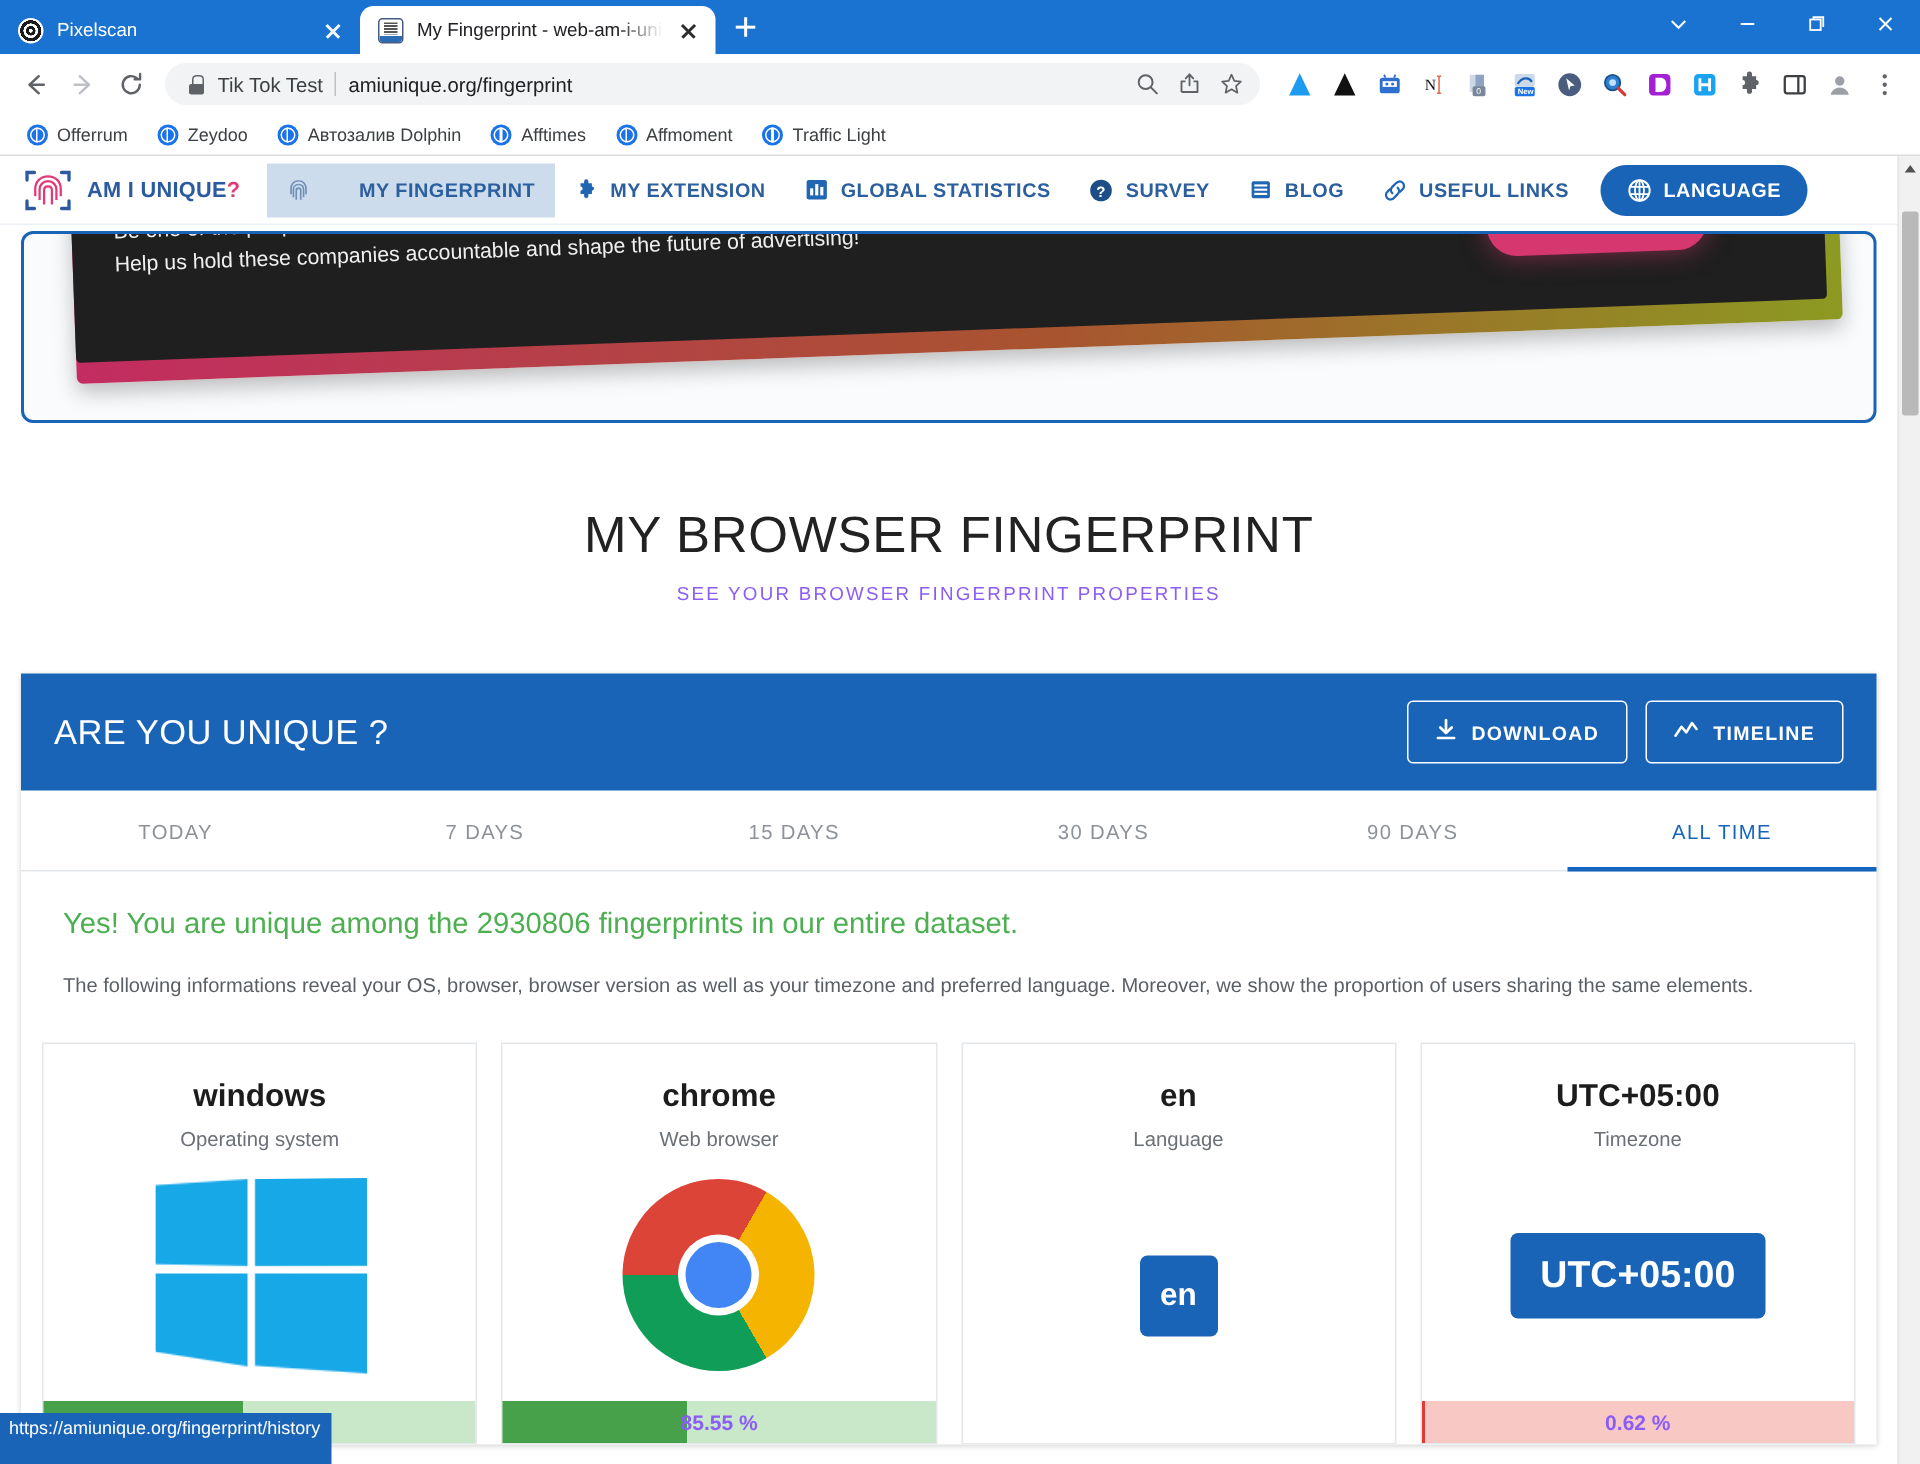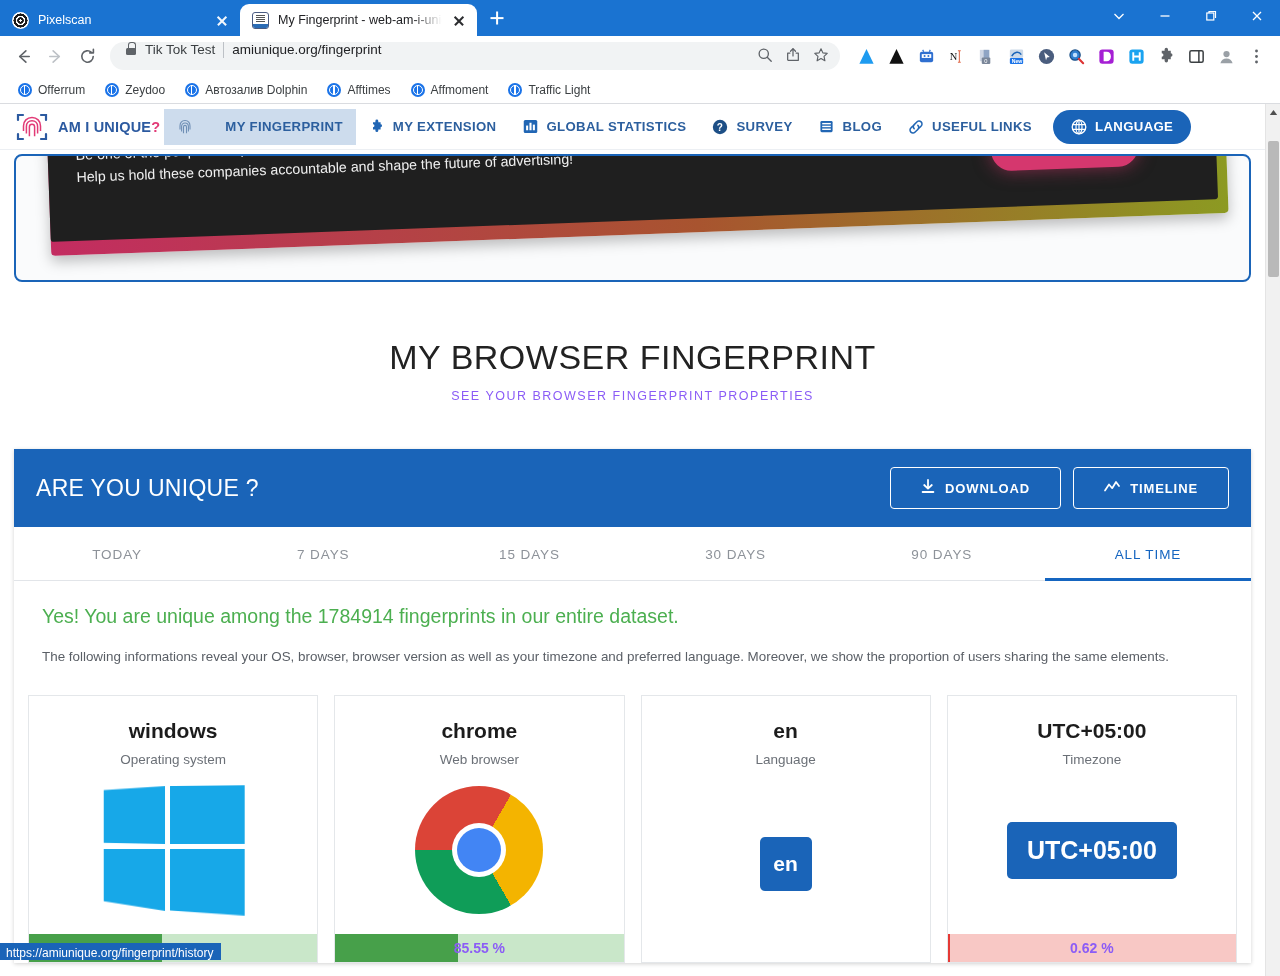--- a/index.html
+++ b/index.html
@@ -69,21 +69,21 @@
     height: 40px; background: #ffffff; display: flex; align-items: center;
     padding: 0 10px 0 8px; gap: 2px; flex: 0 0 40px;
   }
   .navbtn {
     width: 30px; height: 30px; border-radius: 50%; display: flex;
     align-items: center; justify-content: center; color: #5f6368;
   }
   .navbtn.disabled { color: #bdc1c6; }
   .omnibox {
     flex: 1; height: 28px; background: #f1f3f4; border-radius: 14px;
-    display: flex; align-items: flex-start; padding: 0 6px 0 14px; margin: 0 6px; gap: 8px;
+    display: flex; align-items: center; padding: 0 6px 0 14px; margin: 0 6px; gap: 8px;
     position: relative;
   }
   .lock { width: 13px; height: 13px; flex: 0 0 13px; position: relative; }
   .lock::before {
     content: ""; position: absolute; left: 1.5px; bottom: 0; width: 10px; height: 7px;
     background: #5f6368; border-radius: 1.5px;
   }
   .lock::after {
     content: ""; position: absolute; left: 3.5px; top: 0px; width: 6px; height: 7px;
     border: 1.6px solid #5f6368; border-bottom: none; border-radius: 3px 3px 0 0;
@@ -118,21 +118,21 @@
   .viewport {
     flex: 1; position: relative; overflow: hidden; background: #ffffff;
   }
   .page { position: absolute; inset: 0 15px 0 0; }
 
   
   .siteheader {
     height: 46px; background: #ffffff; display: flex; align-items: center;
     padding: 0 14px; gap: 0; border-bottom: 1px solid #eceff3;
   }
-  .brand { display: flex; align-items: center; gap: 8px; margin-right: 4px; }
+  .brand { display: flex; align-items: center; gap: 8px; margin-right: 18px; }
   .brand-mark { width: 36px; height: 34px; position: relative; }
   .brand-text { font-size: 14.5px; font-weight: bold; letter-spacing: .2px; }
   .brand-text .b1 { color: #2c5aa0; }
   .brand-text .b2 { color: #e23a76; }
   .navitem {
     display: flex; align-items: center; gap: 8px; padding: 10px 13px;
     font-size: 13.2px; font-weight: bold; letter-spacing: .35px; color: #2c5f9e;
     white-space: nowrap;
   }
   .navitem.active { background: #cddced; gap: 32px; }
@@ -182,21 +182,21 @@
   .panel-head {
     background: #1a64b8; height: 78px; display: flex; align-items: center;
     justify-content: space-between; padding: 0 22px;
   }
   .panel-title { color: #ffffff; font-size: 23px; font-weight: normal; letter-spacing: .3px; }
   .panel-actions { display: flex; gap: 12px; }
   .pbtn {
     display: flex; align-items: center; gap: 10px;
     border: 1.5px solid #ffffff; border-radius: 4px; background: transparent;
     color: #ffffff; font-size: 13px; font-weight: bold; letter-spacing: .9px;
-    padding: 11px 30px; font-family: inherit;
+    padding: 11px 18px; font-family: inherit;
   }
 
   
   .tabrow { display: flex; border-bottom: 1px solid #e2e5e9; }
   .trtab {
     flex: 1; text-align: center; padding: 20px 0 18px;
     font-size: 13.5px; letter-spacing: .9px; color: #8d9299; position: relative;
   }
   .trtab.active { color: #1565c0; }
   .trtab.active::after {
@@ -273,22 +273,22 @@
     background: #f1f1f1; border-left: 1px solid #e4e4e4;
   }
   .sb-arrow { height: 17px; display: flex; align-items: center; justify-content: center; }
   .sb-thumb {
     position: absolute; left: 2px; width: 11px; top: 37px; height: 136px;
     background: #b9b9b9; border-radius: 2px;
   }
 
   
   .statusbar {
-    position: absolute; left: 0; bottom: 16px; background: #1a64b8; color: #ffffff;
-    font-size: 12px; padding: 3px 8px 0 6px; white-space: nowrap;
+    position: absolute; left: 0; bottom: 0; background: #1a64b8; color: #ffffff;
+    font-size: 12px; padding: 3px 8px 17px 6px; white-space: nowrap;
     max-width: 260px; overflow: hidden; text-overflow: ellipsis;
   }
 </style>
 </head>
 <body>
 
 <div class="browser">
 
   <div class="tabstrip">
     <div class="tab inactive">
@@ -642,21 +642,21 @@
         <div class="tabrow">
           <div class="trtab">TODAY</div>
           <div class="trtab">7 DAYS</div>
           <div class="trtab">15 DAYS</div>
           <div class="trtab">30 DAYS</div>
           <div class="trtab">90 DAYS</div>
           <div class="trtab active">ALL TIME</div>
         </div>
 
         <div class="panel-body">
-          <div class="unique-msg">Yes! You are unique among the 1784914 fingerprints in our entire dataset.</div>
+          <div class="unique-msg">Yes! You are unique among the 2930806 fingerprints in our entire dataset.</div>
           <p class="info-p">The following informations reveal your OS, browser, browser version as well as your timezone and preferred language. Moreover, we show the proportion of users sharing the same elements.</p>
 
           <div class="cards">
 
             <div class="card">
               <div class="card-val">windows</div>
               <div class="card-key">Operating system</div>
               <div class="card-art">
                 <div class="winlogo">
                     <i></i>

